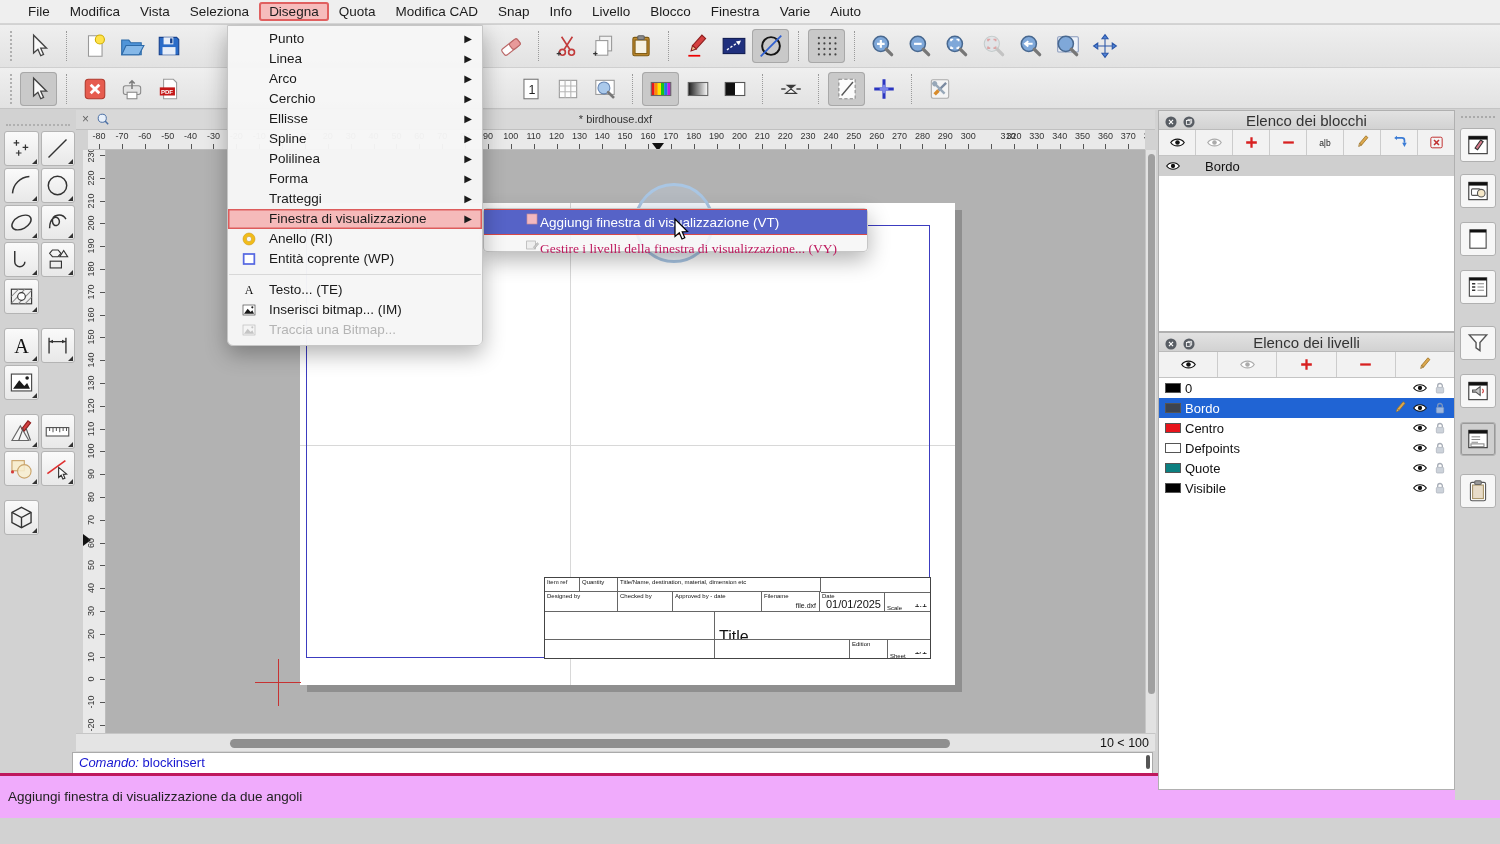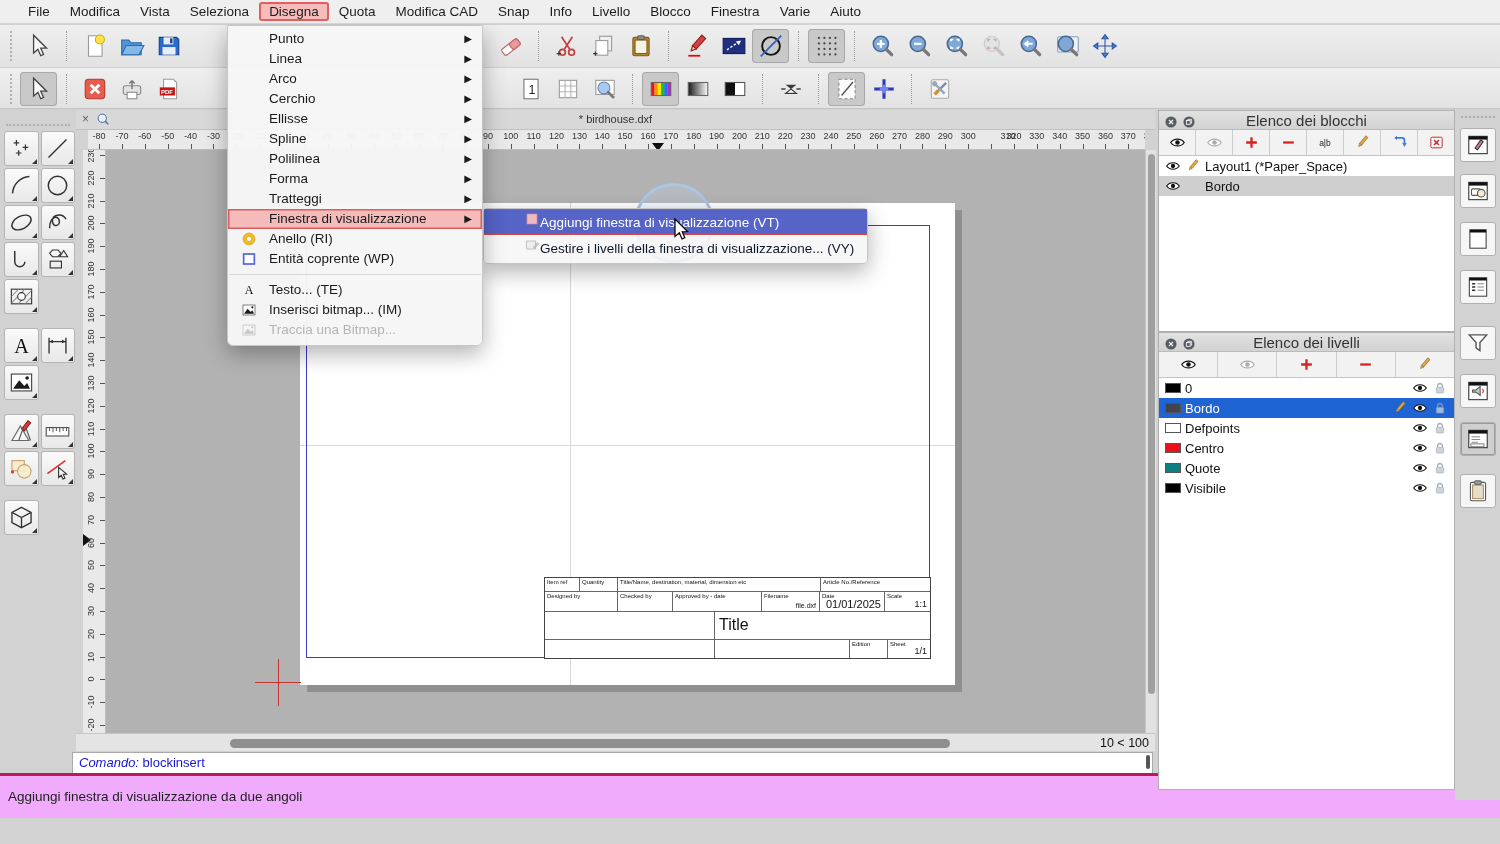--- a/index.html
+++ b/index.html
@@ -71,21 +71,21 @@
   .ch-h { position:absolute; left:0; top:242px; width:655px; height:1px; background:#d8d8d8; }
   #red-cross-h { position:absolute; left:149px; top:532px; width:46px; height:1px; background:#c63232; }
   #red-cross-v { position:absolute; left:172px; top:509px; width:1px; height:47px; background:#c63232; }
 
   
   #titleblock { position:absolute; left:245px; top:375px; width:385px; height:80px; font-size:6px;
     color:#111; background:#fff; outline:1px solid #444; }
   .tbk-row { display:flex; width:100%; }
   .tbk-cell { position:relative; border-right:1px solid #666; border-bottom:1px solid #666;
     overflow:hidden; padding:1px 2px; line-height:1.1; }
-  .tbk-cell:last-child { border-right:none; }
+  .tbk-cell:last-child { border-right:none;margin-top:12px; }
   .tbk-val { position:absolute; right:3px; bottom:1px; }
   #tbk-title-cell { font-size:16px; font-weight:normal; padding-top:4px; padding-left:4px; }
 
   #v-scroll { position:absolute; left:1145px; top:150px; width:11px; height:583px; background:#e2e2e2;
     border-left:1px solid #c6c6c6; }
   #v-thumb { position:absolute; left:2px; top:4px; width:7px; height:540px; background:#a0a0a0; border-radius:4px; }
   #h-scrollrow { position:absolute; left:76px; top:733px; width:1079px; height:18px; background:#e4e4e4;
     border-top:1px solid #c6c6c6; }
   #h-thumb { position:absolute; left:154px; top:5px; width:720px; height:9px; background:#8f8f8f; border-radius:5px; }
   #zoom-indicator { position:absolute; right:6px; top:2px; font-size:12.5px; color:#111; }
@@ -143,21 +143,21 @@
   .mi .arrow { position:absolute; right:10px; top:0; font-size:10px; }
   .mi.disabled { color:#b4b4b4; }
   .mi.hl { background:#f5baba; box-shadow:0 0 0 1.5px #dd5c5c inset; }
   .mi-sep { height:1px; background:#d8d8d8; margin:5px 1px; }
   #menu-submenu { position:absolute; left:483px; top:208px; width:385px; background:rgba(246,246,246,0.88);
     border:1px solid #c6c6c6; border-radius:4px; box-shadow:0 8px 22px rgba(0,0,0,.3); z-index:240;
     font-size:13.5px; }
   .smi { position:relative; height:26px; line-height:26px; padding-left:40px; white-space:nowrap; }
   .smi .mi-icon { top:5px; }
   .smi.sel { background:#5663c7; color:#fff; border-top:1.5px solid #d84848; border-bottom:1.5px solid #d84848; }
-  .smi.disabled { color:#0f172a; height:28px; line-height:28px; }
+  .smi.disabled { color:#be185d; height:16px; line-height:28px;font-family:Liberation Serif, serif; }
 
   
   #click-circle { position:absolute; left:634px; top:183px; width:80px; height:80px; border-radius:50%;
     border:3px solid #a9c6e4; background:rgba(190,215,240,0.22); z-index:230; }
   #cursor { position:absolute; left:670px; top:217px; width:22px; height:24px; z-index:400; }
 </style>
 </head>
 <body>
 
 <div id="app">
@@ -894,33 +894,20 @@
           </svg>
         </div>
         <div class="ptb-cell">
           <svg viewBox="0 0 24 24" width="17" height="17" style="font-family:Liberation Sans,sans-serif">
             <rect x="4" y="4.5" width="16" height="15" rx="2" fill="#f4f4f4" stroke="#c03030" stroke-width="1.4"></rect>
             <path d="M8.5 8.5 L15.5 15.5 M15.5 8.5 L8.5 15.5" stroke="#c03030" stroke-width="2.2"></path>
           </svg>
         </div>
       </div>
     <div id="blocks-rows">
-        <div class="prow">
-          <span class="icon-slot"><svg viewBox="0 0 24 24" width="16" height="16" style="font-family:Liberation Sans,sans-serif">
-              <path d="M2.5 12 C7 5.5 17 5.5 21.5 12 C17 18.5 7 18.5 2.5 12 Z" fill="#fff" stroke="#111" stroke-width="1.7"></path>
-              <circle cx="12" cy="12" r="3.2" fill="#111"></circle>
-            </svg></span>
-          <span class="icon-slot"><svg viewBox="0 0 24 24" width="16" height="16" style="font-family:Liberation Sans,sans-serif">
-              <g transform="rotate(40 12 11)">
-                <rect x="10.2" y="1.5" width="3.8" height="14" fill="#dca84e" stroke="#9a6f20"></rect>
-                <path d="M10.2 15.5 h3.8 l-1.9 4z" fill="#ecd2a2" stroke="#9a6f20"></path>
-              </g>
-            </svg></span>
-          <span class="name">Layout1 (*Paper_Space)</span>
-        </div>
         <div class="prow sel-gray">
           <span class="icon-slot"><svg viewBox="0 0 24 24" width="16" height="16" style="font-family:Liberation Sans,sans-serif">
               <path d="M2.5 12 C7 5.5 17 5.5 21.5 12 C17 18.5 7 18.5 2.5 12 Z" fill="#fff" stroke="#111" stroke-width="1.7"></path>
               <circle cx="12" cy="12" r="3.2" fill="#111"></circle>
             </svg></span>
           <span class="icon-slot"></span>
           <span class="name">Bordo</span>
         </div>
       </div>
   </div>
@@ -996,35 +983,35 @@
           <span class="icon-slot"><svg viewBox="0 0 24 24" width="16" height="16" style="font-family:Liberation Sans,sans-serif">
               <path d="M2.5 12 C7 5.5 17 5.5 21.5 12 C17 18.5 7 18.5 2.5 12 Z" fill="#fff" stroke="#111" stroke-width="1.7"></path>
               <circle cx="12" cy="12" r="3.2" fill="#111"></circle>
             </svg></span>
           <span class="icon-slot"><svg viewBox="0 0 24 24" width="16" height="16" style="font-family:Liberation Sans,sans-serif">
               <path d="M8.5 11 V8.8 a3.5 3.5 0 0 1 7 0 V11" fill="none" stroke="#7a95c0" stroke-width="2"></path>
               <rect x="6.5" y="11" width="11" height="8.5" rx="1.5" fill="#9db6dd" stroke="#7a95c0"></rect>
             </svg></span>
         </div>
         <div class="prow">
+          <span class="swatch" style="background:#e8141c"></span>
+          <span class="name">Centro</span>
+          <span class="icon-slot"></span>
+          <span class="icon-slot"><svg viewBox="0 0 24 24" width="16" height="16" style="font-family:Liberation Sans,sans-serif">
+              <path d="M2.5 12 C7 5.5 17 5.5 21.5 12 C17 18.5 7 18.5 2.5 12 Z" fill="#fff" stroke="#111" stroke-width="1.7"></path>
+              <circle cx="12" cy="12" r="3.2" fill="#111"></circle>
+            </svg></span>
+          <span class="icon-slot"><svg viewBox="0 0 24 24" width="16" height="16" style="font-family:Liberation Sans,sans-serif">
+              <path d="M8.5 11 V8.8 a3.5 3.5 0 0 1 7 0 V11" fill="none" stroke="#a8aeb8" stroke-width="2"></path>
+              <rect x="6.5" y="11" width="11" height="8.5" rx="1.5" fill="#ccd2da" stroke="#a8aeb8"></rect>
+            </svg></span>
+        </div>
+        <div class="prow">
           <span class="swatch" style="background:#ffffff"></span>
           <span class="name">Defpoints</span>
-          <span class="icon-slot"></span>
-          <span class="icon-slot"><svg viewBox="0 0 24 24" width="16" height="16" style="font-family:Liberation Sans,sans-serif">
-              <path d="M2.5 12 C7 5.5 17 5.5 21.5 12 C17 18.5 7 18.5 2.5 12 Z" fill="#fff" stroke="#111" stroke-width="1.7"></path>
-              <circle cx="12" cy="12" r="3.2" fill="#111"></circle>
-            </svg></span>
-          <span class="icon-slot"><svg viewBox="0 0 24 24" width="16" height="16" style="font-family:Liberation Sans,sans-serif">
-              <path d="M8.5 11 V8.8 a3.5 3.5 0 0 1 7 0 V11" fill="none" stroke="#a8aeb8" stroke-width="2"></path>
-              <rect x="6.5" y="11" width="11" height="8.5" rx="1.5" fill="#ccd2da" stroke="#a8aeb8"></rect>
-            </svg></span>
-        </div>
-        <div class="prow">
-          <span class="swatch" style="background:#e8141c"></span>
-          <span class="name">Centro</span>
           <span class="icon-slot"></span>
           <span class="icon-slot"><svg viewBox="0 0 24 24" width="16" height="16" style="font-family:Liberation Sans,sans-serif">
               <path d="M2.5 12 C7 5.5 17 5.5 21.5 12 C17 18.5 7 18.5 2.5 12 Z" fill="#fff" stroke="#111" stroke-width="1.7"></path>
               <circle cx="12" cy="12" r="3.2" fill="#111"></circle>
             </svg></span>
           <span class="icon-slot"><svg viewBox="0 0 24 24" width="16" height="16" style="font-family:Liberation Sans,sans-serif">
               <path d="M8.5 11 V8.8 a3.5 3.5 0 0 1 7 0 V11" fill="none" stroke="#a8aeb8" stroke-width="2"></path>
               <rect x="6.5" y="11" width="11" height="8.5" rx="1.5" fill="#ccd2da" stroke="#a8aeb8"></rect>
             </svg></span>
         </div>

